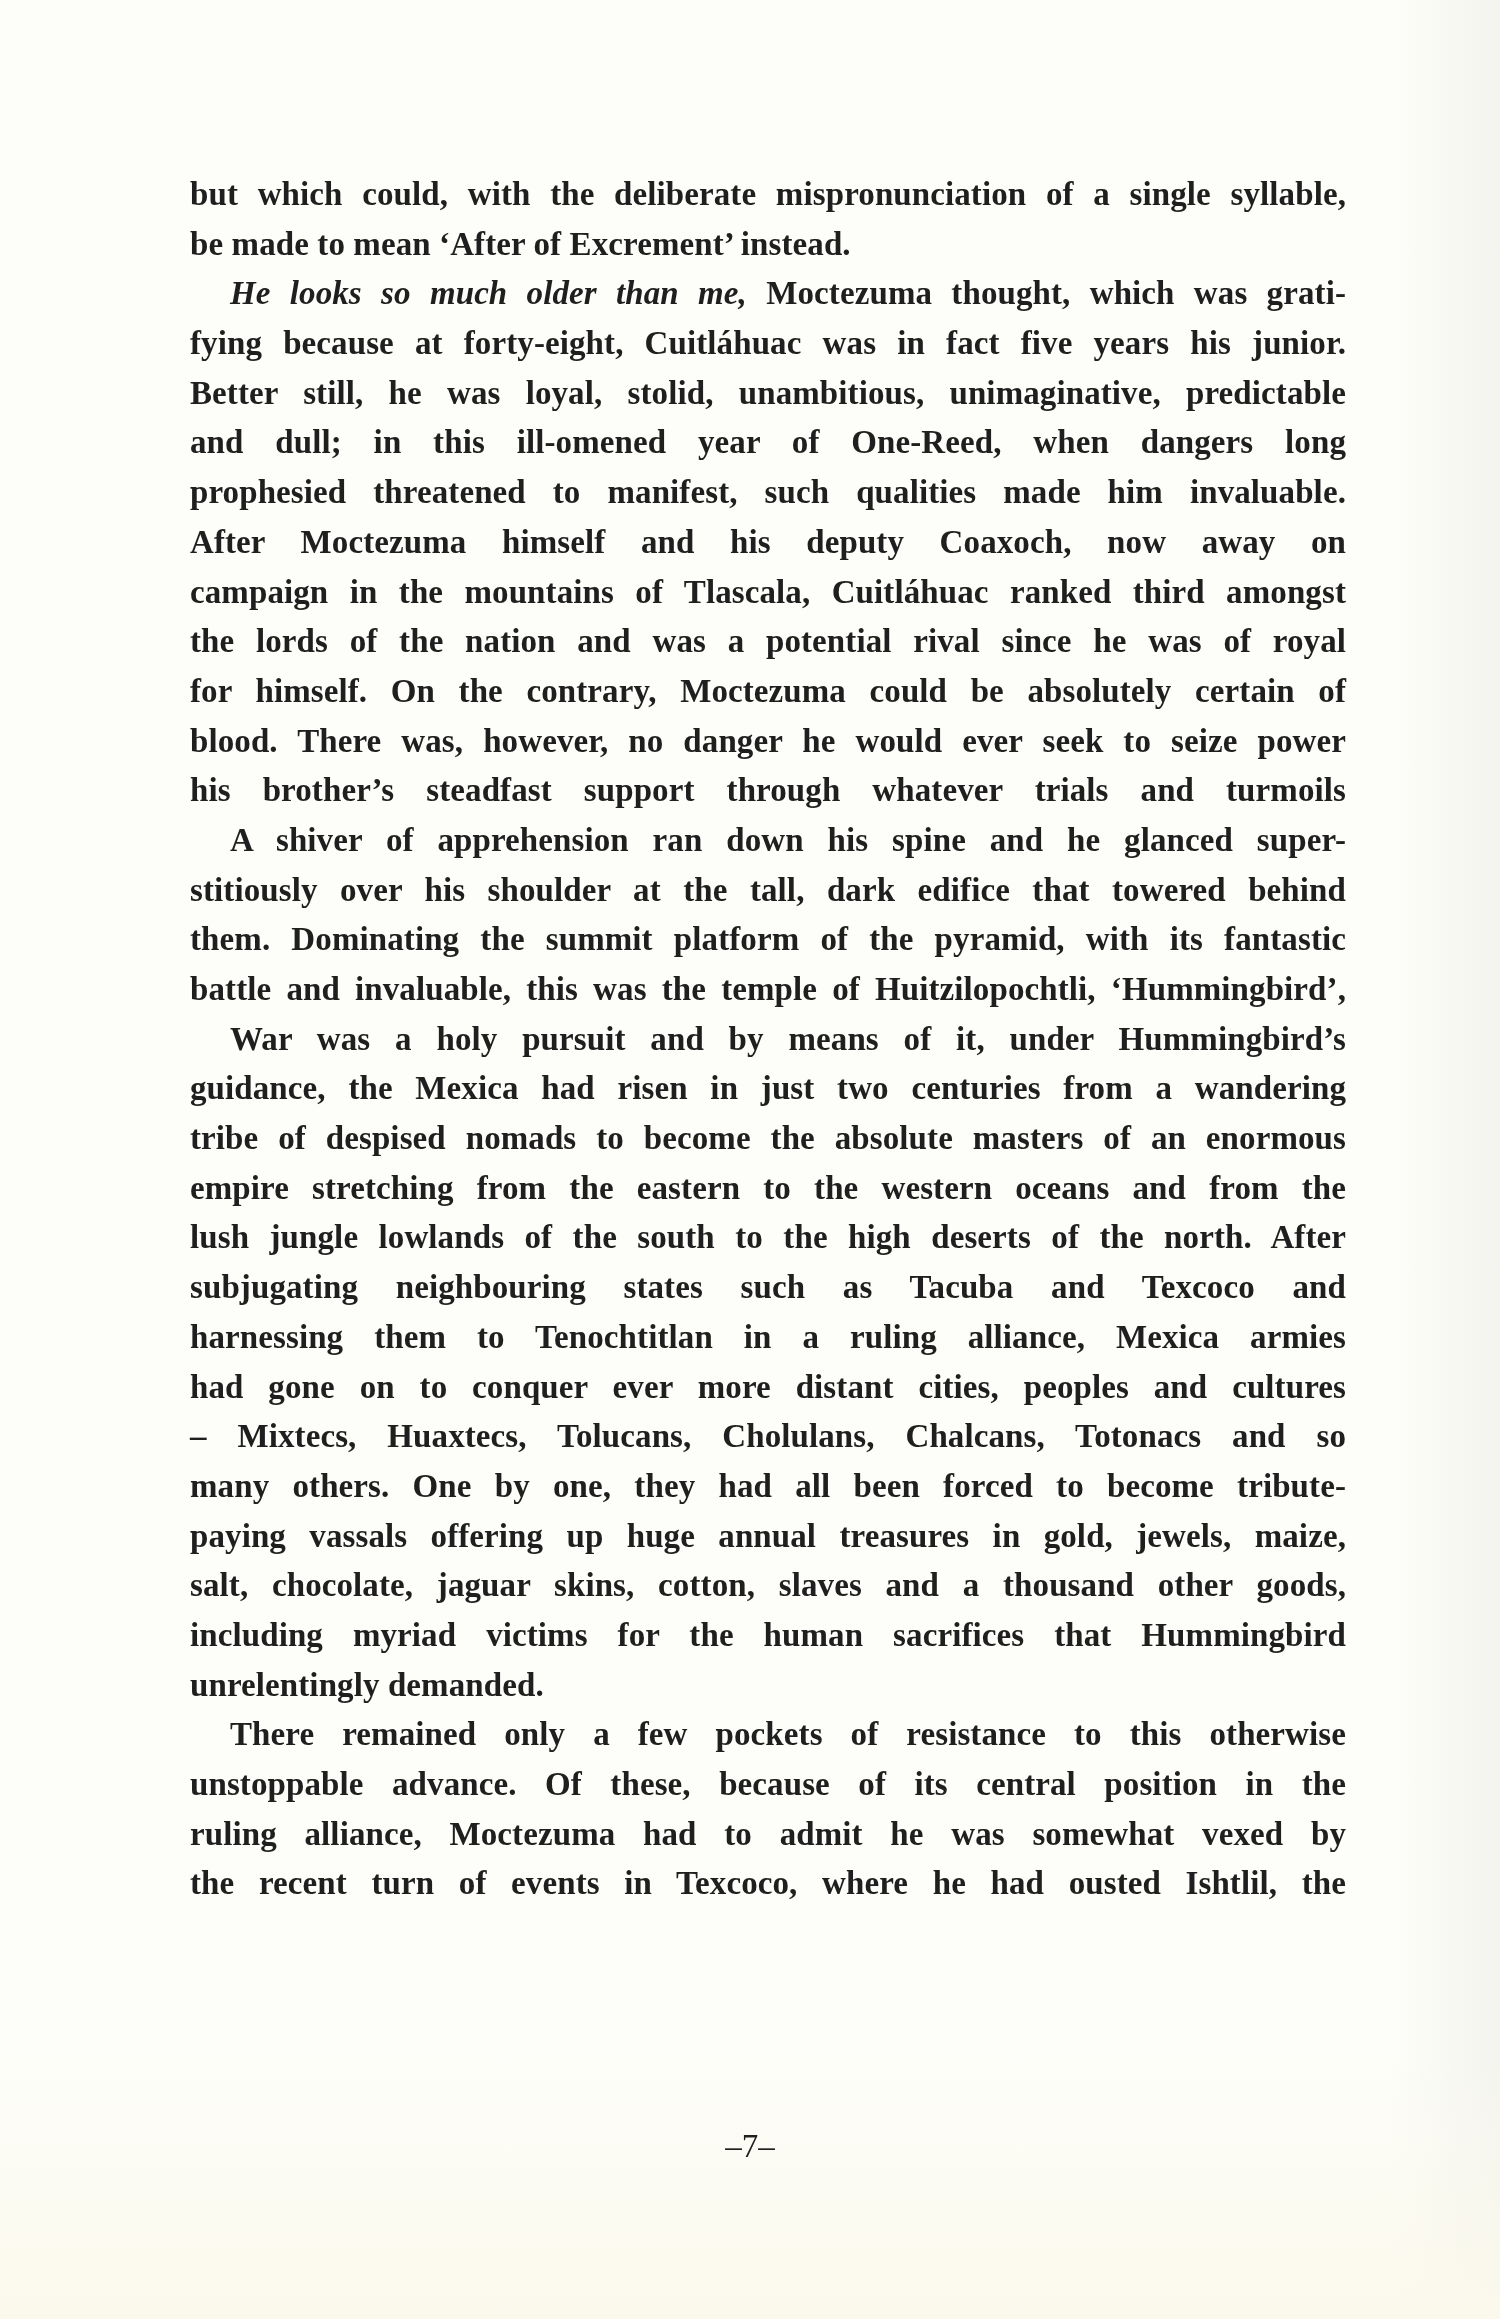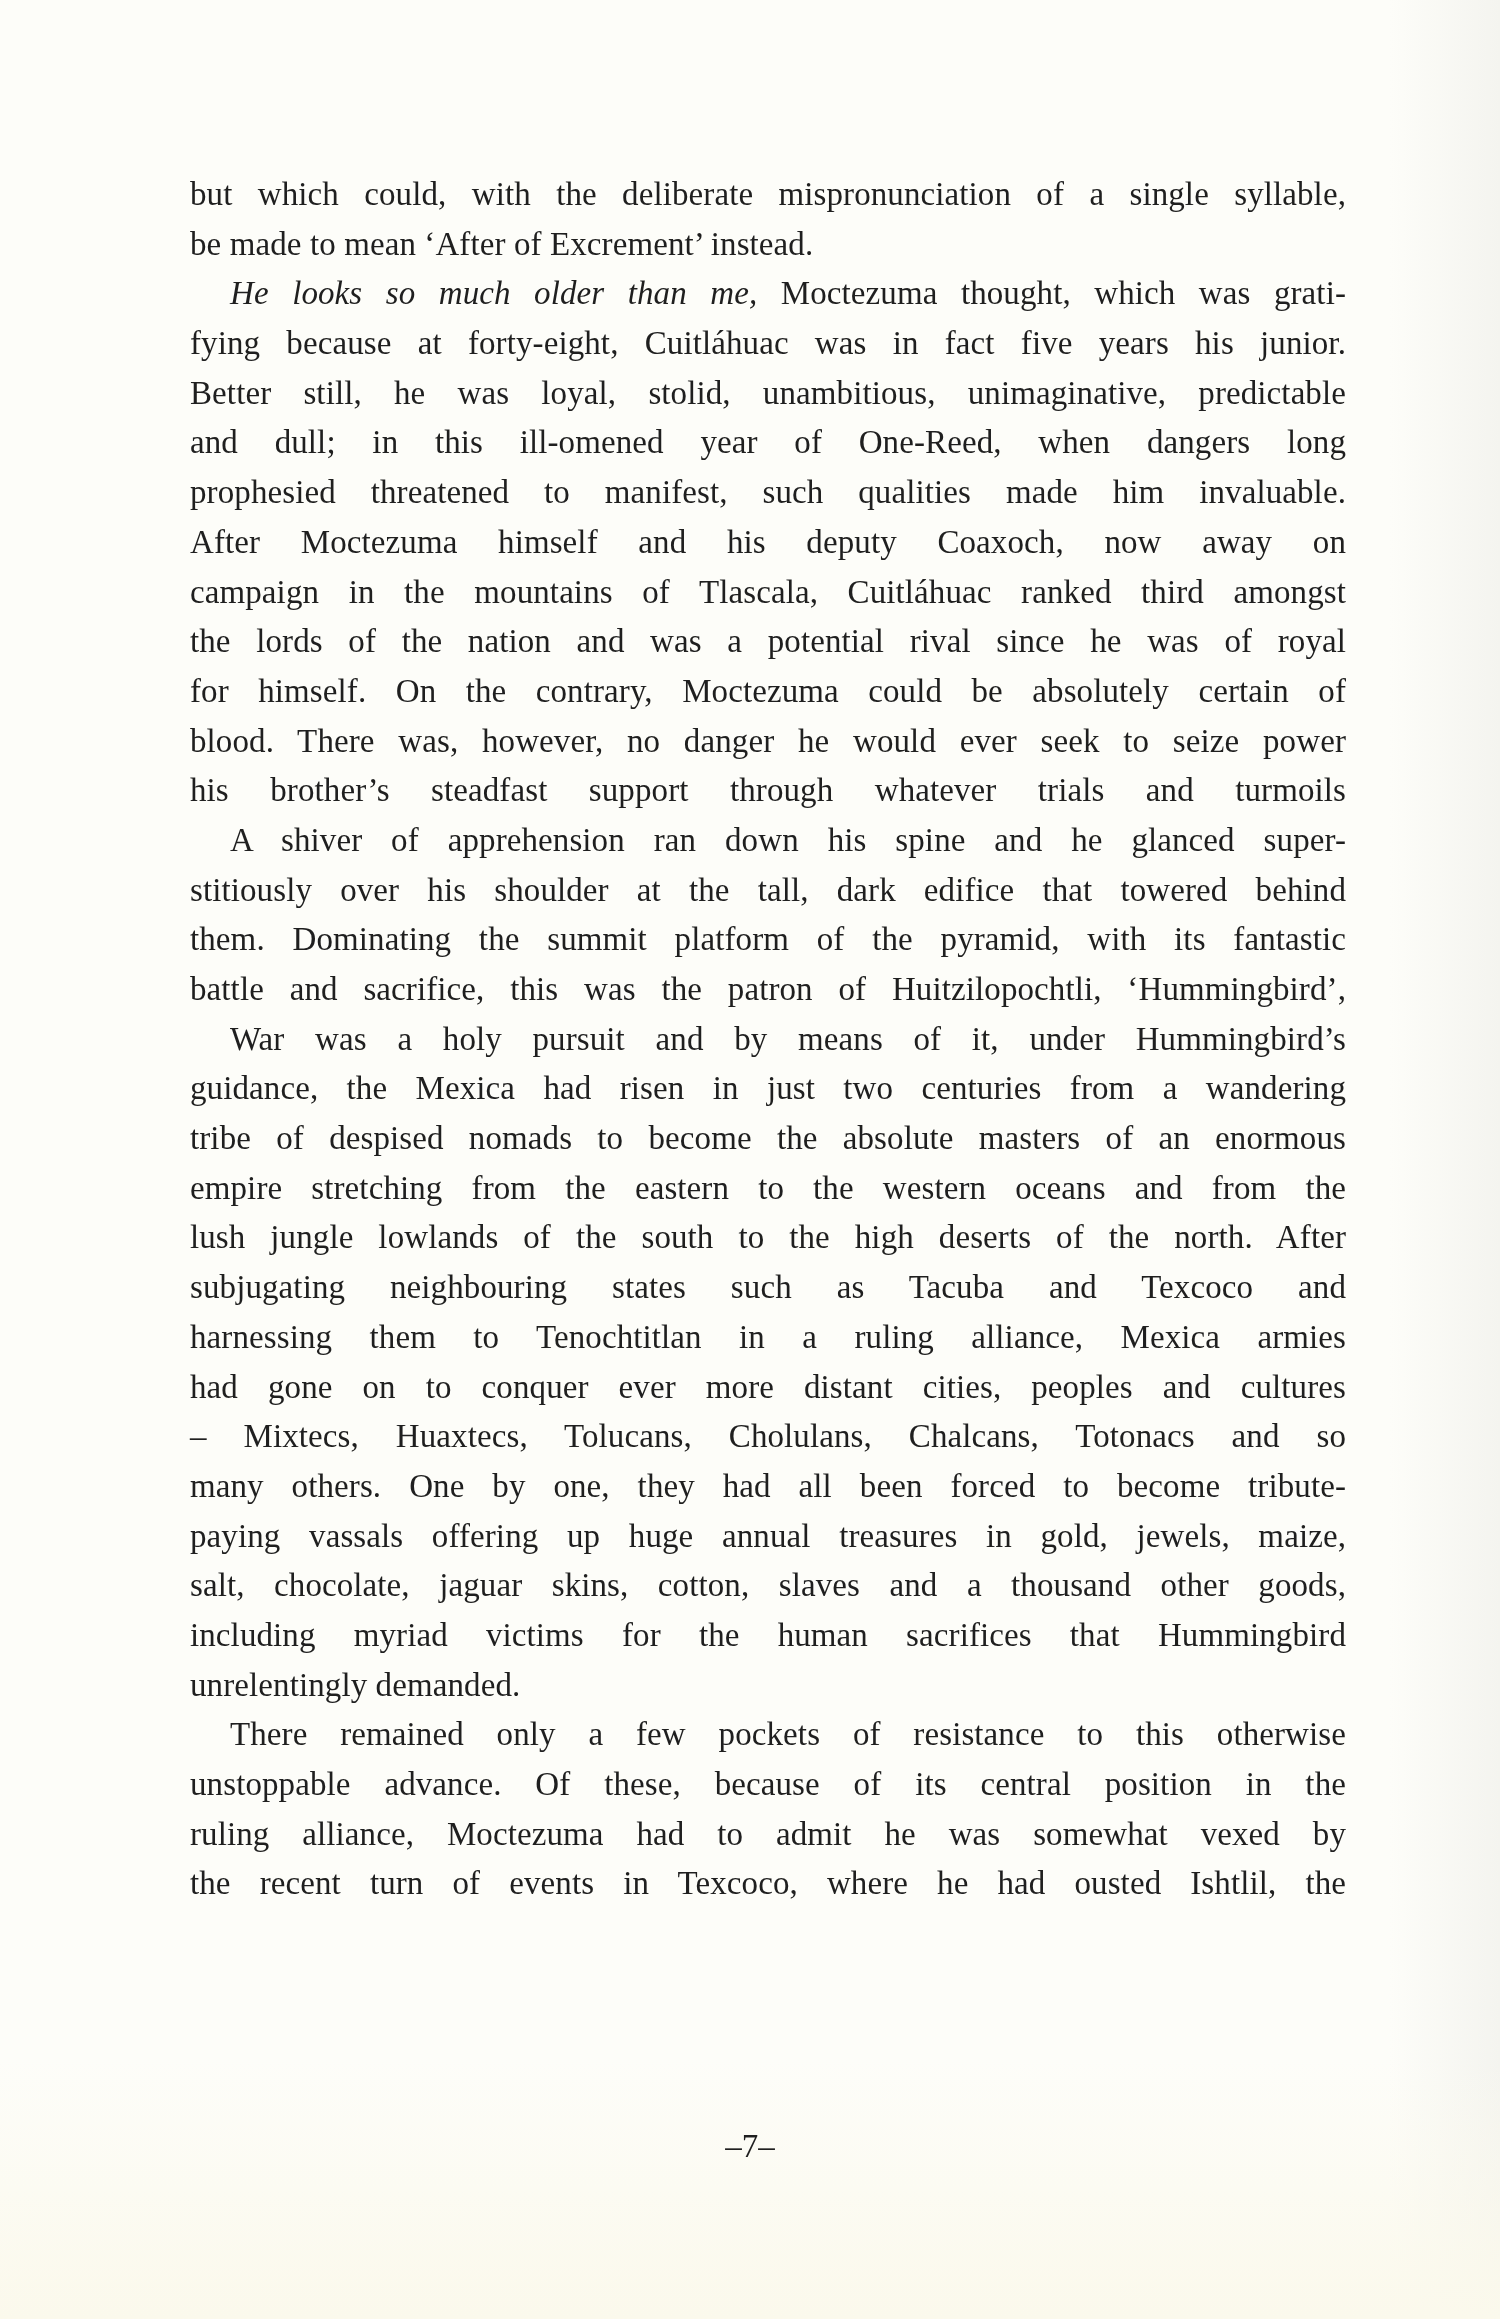--- a/index.html
+++ b/index.html
@@ -12,21 +12,21 @@
   }
   .page-edge-right {
     position: absolute; top: 0; right: 0; width: 110px; height: 2319px;
     background: linear-gradient(to right, rgba(250,250,246,0), #f4f4ef);
   }
   .page-bottom-tint {
     position: absolute; left: 0; bottom: 0; width: 1500px; height: 260px;
     background: linear-gradient(to bottom, rgba(253,253,249,0), #fbf9ec);
   }
   .text-block {
-    position: absolute; left: 190px; top: 170px; width: 1156px;
+    position: absolute; left: 190px; top: 170px; width: 1156px; font-weight: bold;
   }
   .line {
     height: 49.7px;
     font-size: 33px;
     line-height: 49.7px;
     white-space: nowrap;
     text-align: justify;
     text-align-last: justify;
     letter-spacing: 0.1px;
   }
@@ -54,21 +54,21 @@
     <div class="line"><span>prophesied threatened to manifest, such qualities made him invaluable.</span></div>
     <div class="line"><span>After Moctezuma himself and his deputy Coaxoch, now away on</span></div>
     <div class="line"><span>campaign in the mountains of Tlascala, Cuitláhuac ranked third amongst</span></div>
     <div class="line"><span>the lords of the nation and was a potential rival since he was of royal</span></div>
     <div class="line"><span>for himself. On the contrary, Moctezuma could be absolutely certain of</span></div>
     <div class="line"><span>blood. There was, however, no danger he would ever seek to seize power</span></div>
     <div class="line"><span>his brother’s steadfast support through whatever trials and turmoils</span></div>
     <div class="line indent"><span>A shiver of apprehension ran down his spine and he glanced super-</span></div>
     <div class="line"><span>stitiously over his shoulder at the tall, dark edifice that towered behind</span></div>
     <div class="line"><span>them. Dominating the summit platform of the pyramid, with its fantastic</span></div>
-    <div class="line"><span>battle and sacrifice, this was the patron of Huitzilopochtli, ‘Hummingbird’,</span></div>
+    <div class="line"><span>battle and invaluable, this was the temple of Huitzilopochtli, ‘Hummingbird’,</span></div>
     <div class="line indent"><span>War was a holy pursuit and by means of it, under Hummingbird’s</span></div>
     <div class="line"><span>guidance, the Mexica had risen in just two centuries from a wandering</span></div>
     <div class="line"><span>tribe of despised nomads to become the absolute masters of an enormous</span></div>
     <div class="line"><span>empire stretching from the eastern to the western oceans and from the</span></div>
     <div class="line"><span>lush jungle lowlands of the south to the high deserts of the north. After</span></div>
     <div class="line"><span>subjugating neighbouring states such as Tacuba and Texcoco and</span></div>
     <div class="line"><span>harnessing them to Tenochtitlan in a ruling alliance, Mexica armies</span></div>
     <div class="line"><span>had gone on to conquer ever more distant cities, peoples and cultures</span></div>
     <div class="line"><span>– Mixtecs, Huaxtecs, Tolucans, Cholulans, Chalcans, Totonacs and so</span></div>
     <div class="line"><span>many others. One by one, they had all been forced to become tribute-</span></div>

